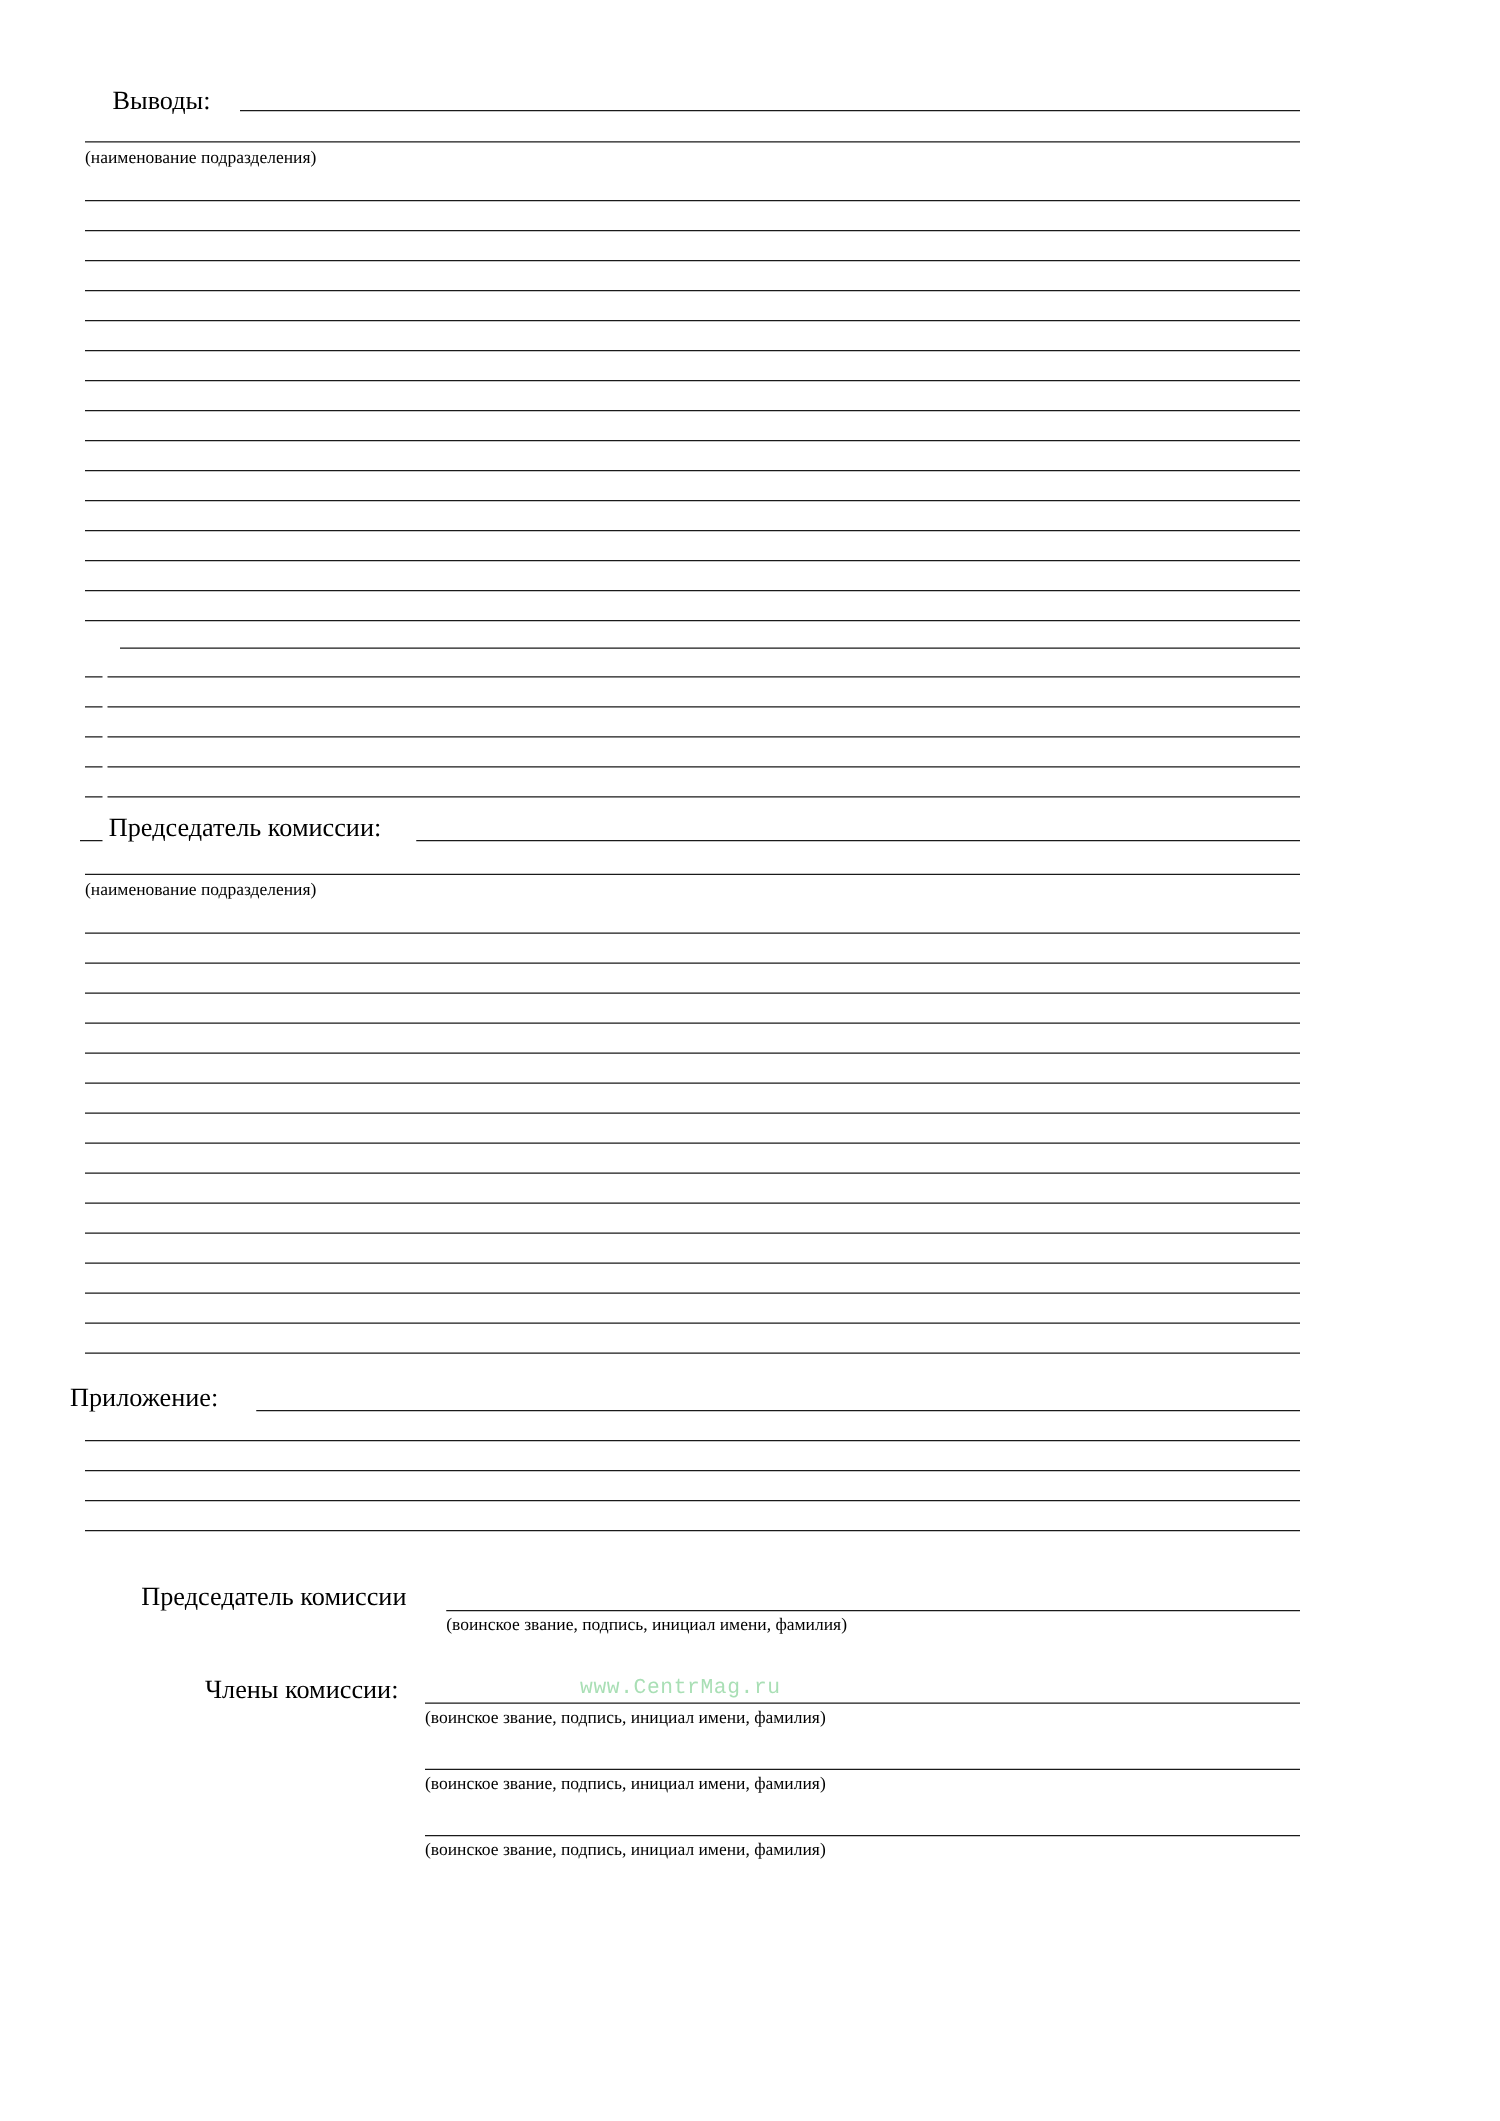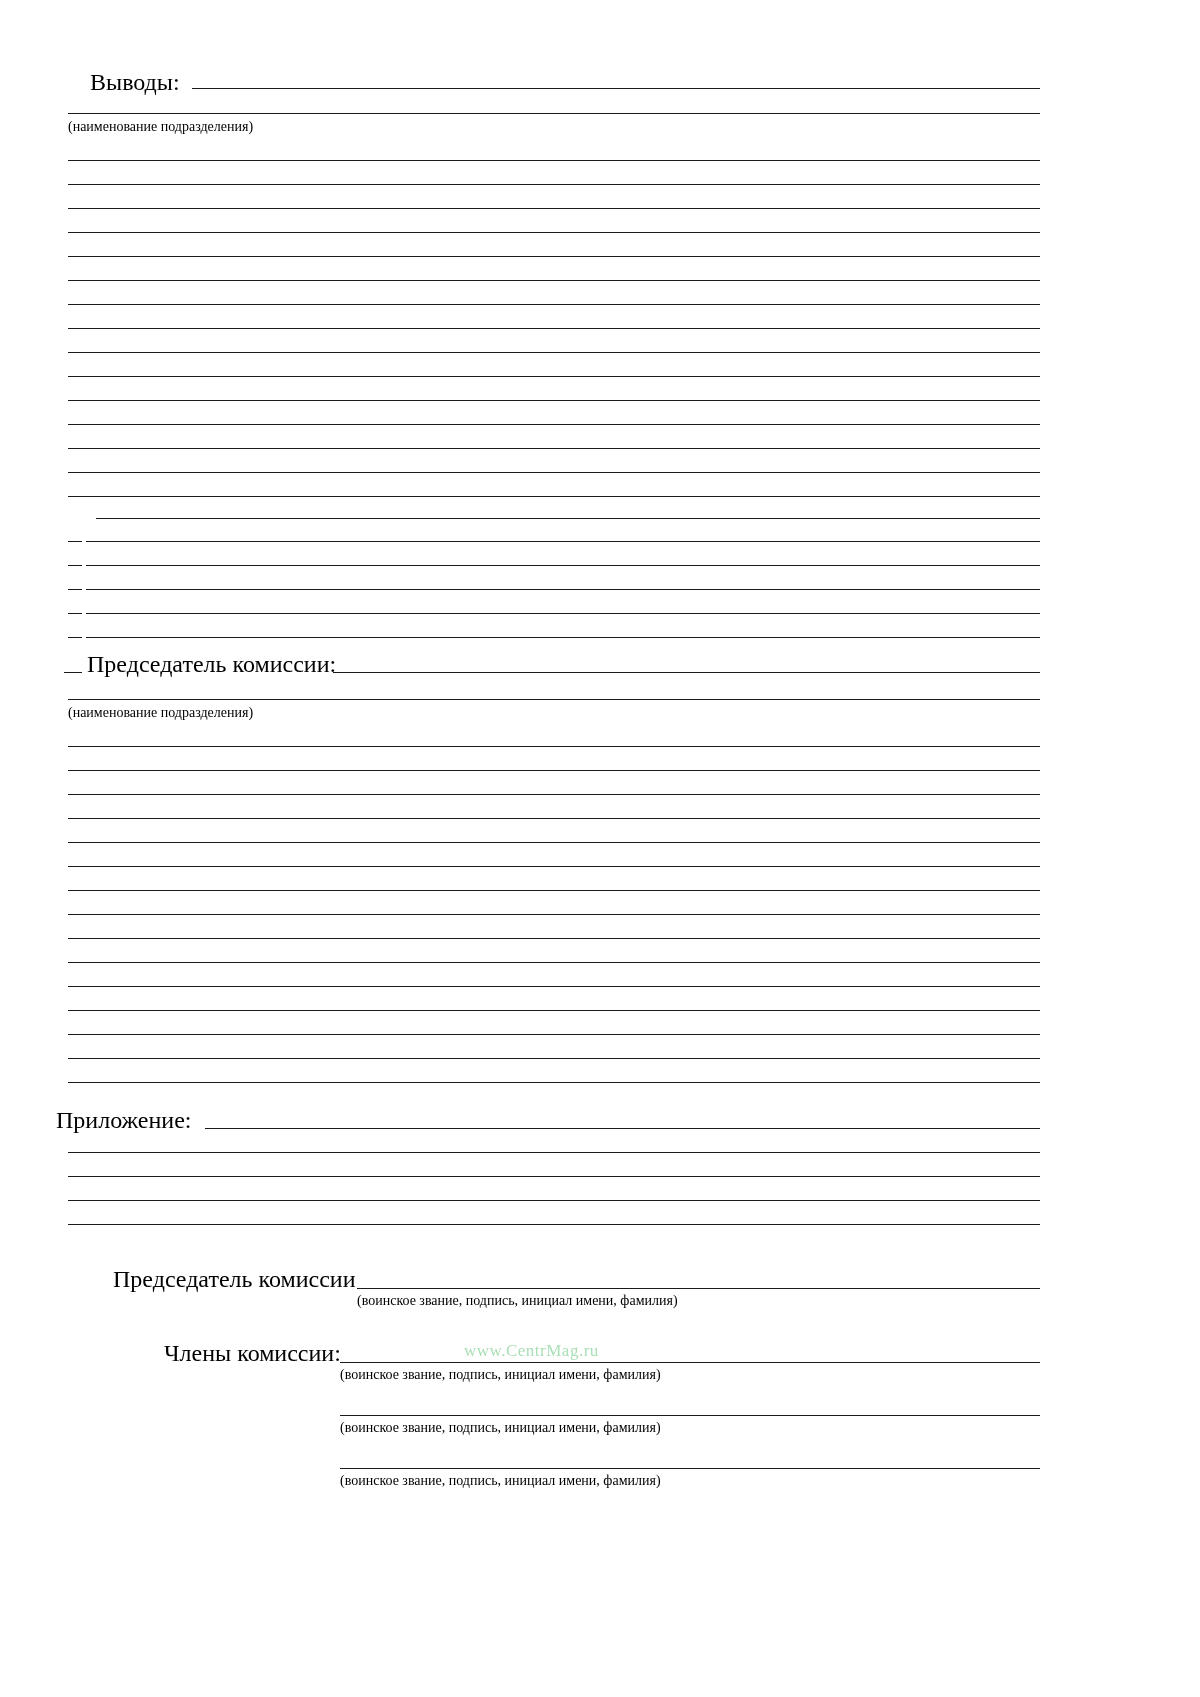--- a/index.html
+++ b/index.html
@@ -19,33 +19,33 @@
     overflow: hidden;
   }
   
   .rule {
     position: absolute;
     height: 0;
     border-top: 1.3px solid #1a1a1a;
   }
   .label {
     position: absolute;
-    font-size: 24px;
+    font-size: 21px;
     white-space: nowrap;
     line-height: 1;
   }
   .caption-center {
     position: absolute;
     font-size: 14px;
     line-height: 1;
     text-align: left;
   }
   .watermark {
     position: absolute;
-    font-family: Liberation Serif, serif;
+    font-family: Liberation Mono, monospace;
     font-size: 17px;
     letter-spacing: 0.5px;
     color: #a9dfb5;
     white-space: nowrap;
   }
 </style>
 </head>
 <body>
 
 <div class="page">

